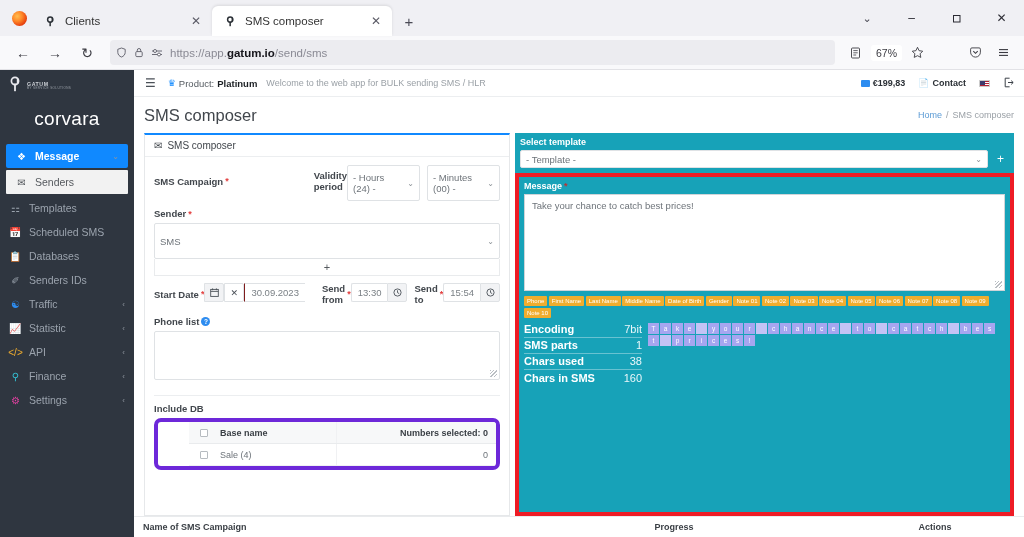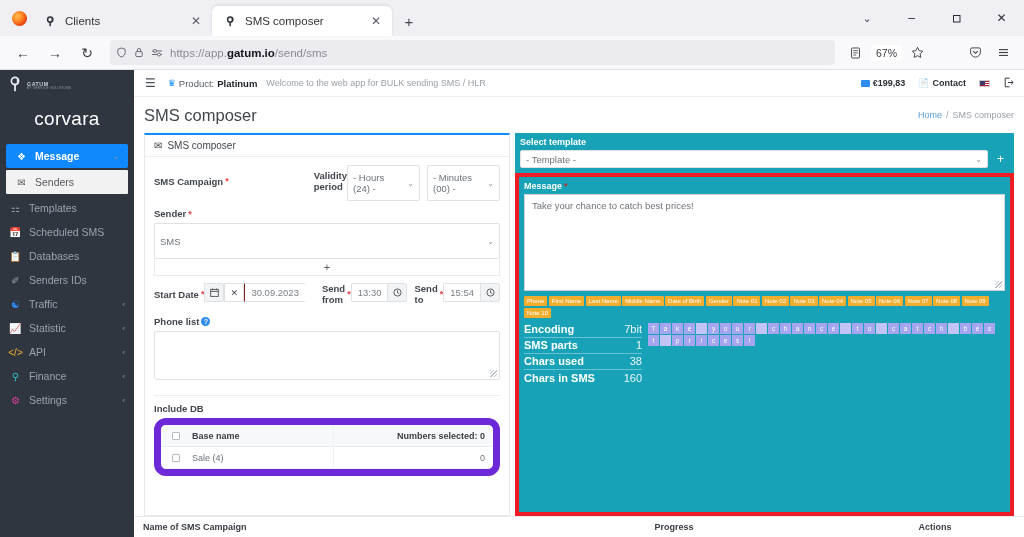--- a/index.html
+++ b/index.html
@@ -97,21 +97,21 @@
   .icbtn.plain { background: #fff; border-color: #dfe2e5; }
   .inp-app { display: flex; }
   .inp-app .inp { border-right: none; border-radius: 2px 0 0 2px; flex: 1; }
   .inp-app .icbtn { border-radius: 0 2px 2px 0; }
   .help-dot { width: 9px; height: 9px; border-radius: 50%; background: #2d8cf0; color: #fff; font-size: 6.5px;
     display: inline-flex; align-items: center; justify-content: center; font-weight: bold; }
   .ta { height: 49px; border: 1px solid #dfe2e5; border-radius: 2px; background: #fff; position: relative; }
   .ta::after { content: ""; position: absolute; right: 2px; bottom: 2px; width: 7px; height: 7px;
     background: repeating-linear-gradient(135deg, #b9bec3 0 1px, transparent 1px 2.4px); }
   .hr { height: 1px; background: #eceef0; margin: 8px 0 7px; }
-  .tbl { border: 7px solid #6d28d9; border-radius: 12px; overflow: hidden; }
+  .tbl { border: 4px solid #6d28d9; border-radius: 7px; overflow: hidden; padding-left: 31px; }
   .tbl .th, .tbl .td { display: flex; align-items: center; height: 22px; font-size: 9px; }
   .tbl .th { background: #f7f8f9; color: #3a3f45; font-weight: bold; border-bottom: 1px solid #e9ebed; }
   .tbl .td { color: #6d7379; border-bottom: 1px solid #f0f1f3; }
   .cb { width: 8px; height: 8px; border: 1px solid #b6bbc0; border-radius: 1px; background: #fff; display: inline-block; }
   .c-chk { width: 29px; display: flex; justify-content: center; }
   .c-name { flex: 1; padding-left: 2px; }
   .c-num { width: 160px; text-align: right; padding-right: 8px; border-left: 1px solid #f0f1f3; height: 100%;
     display: flex; align-items: center; justify-content: flex-end; }
   .foot-th { display: flex; align-items: center; height: 21px; border-top: 1px solid #e9ebed; font-size: 9px;
     font-weight: bold; color: #3a3f45; padding: 6px 9px; }

